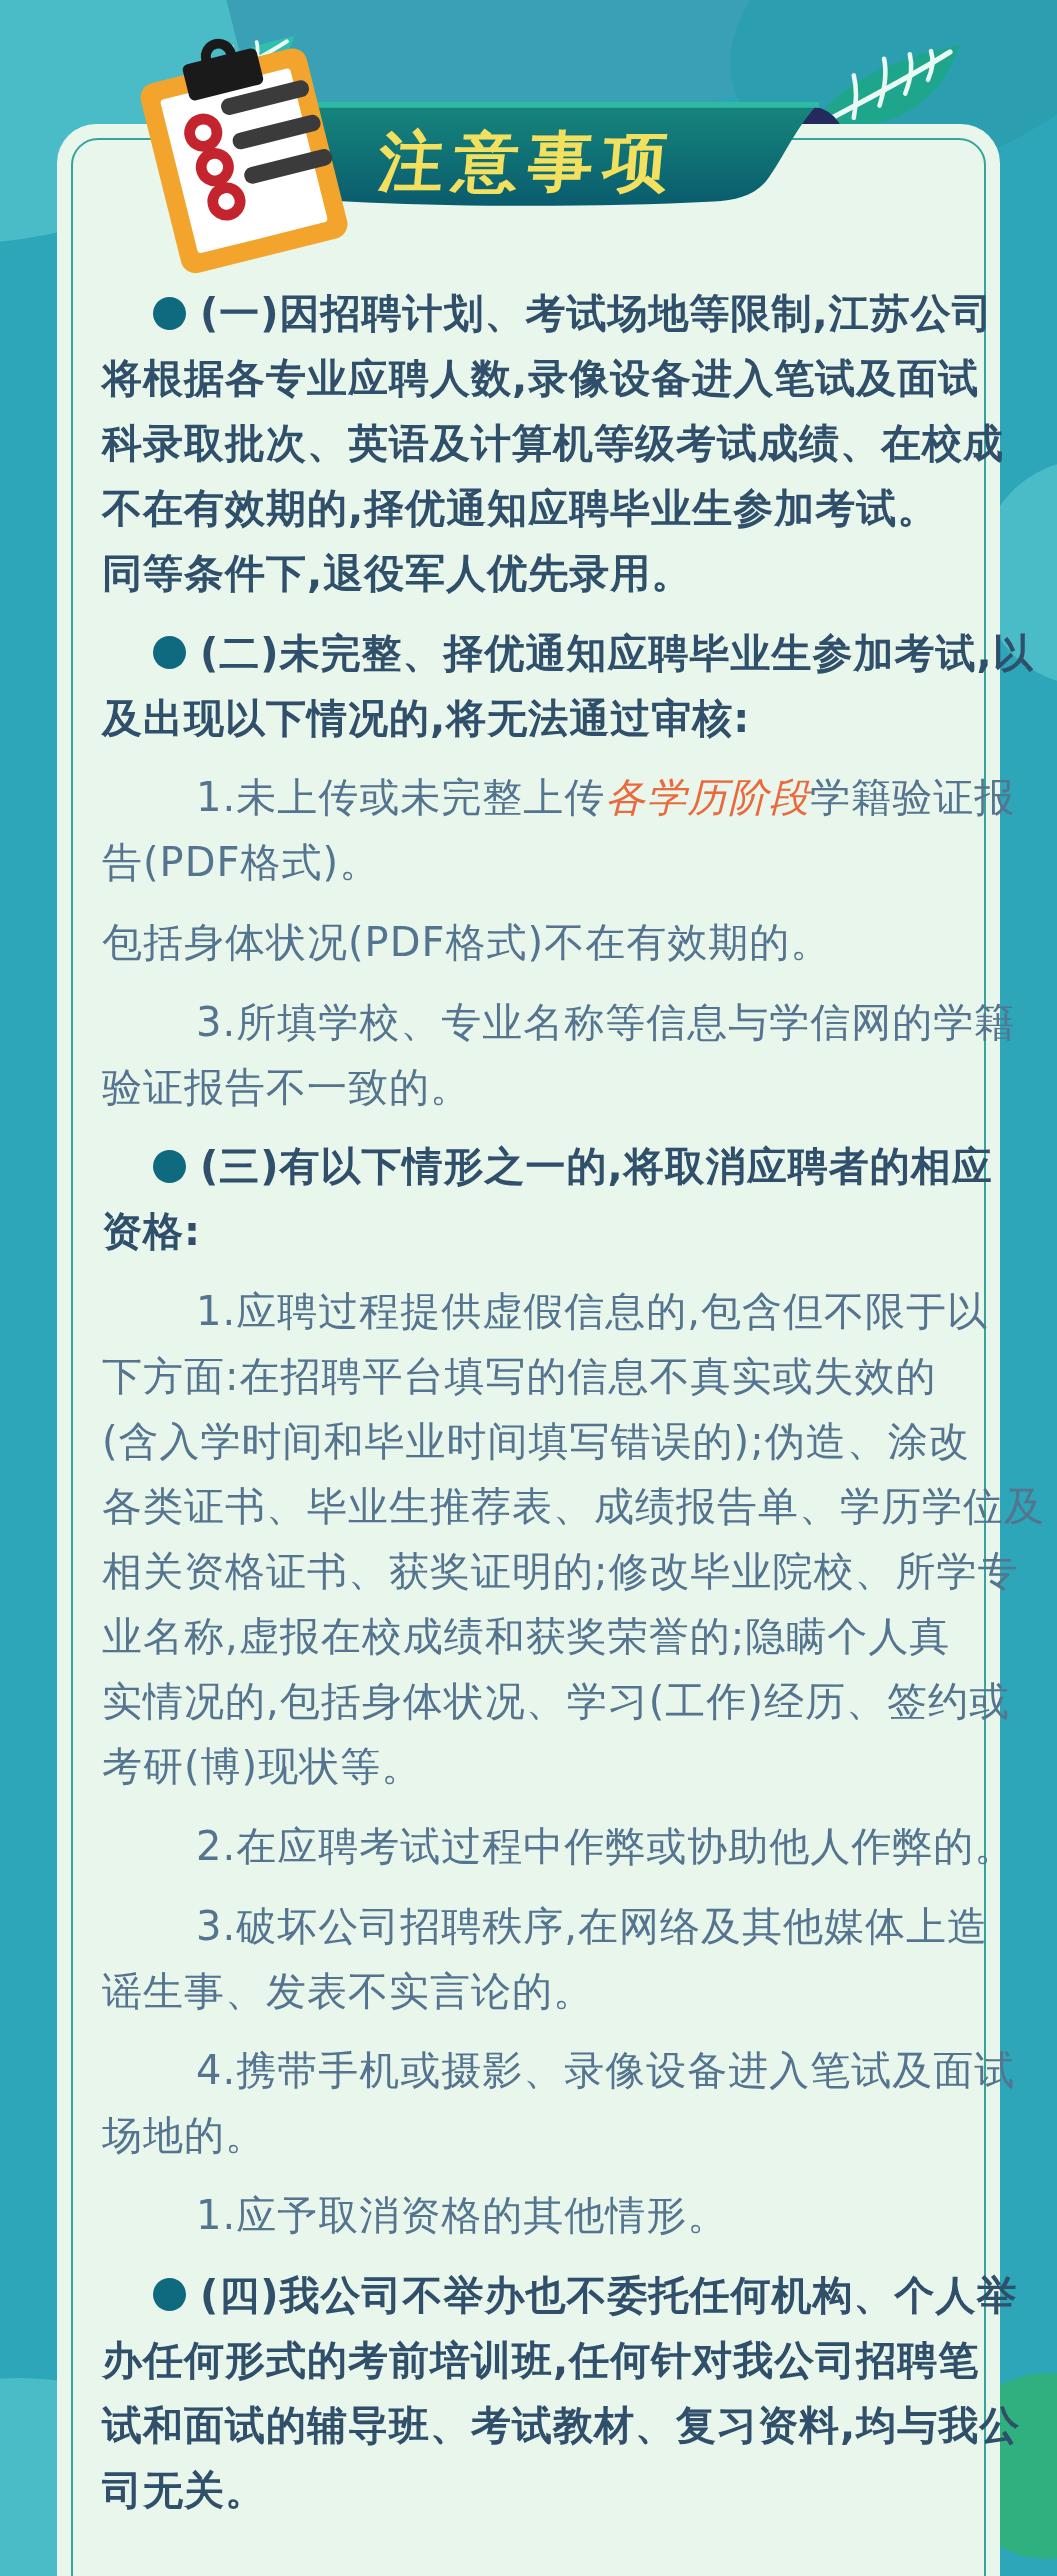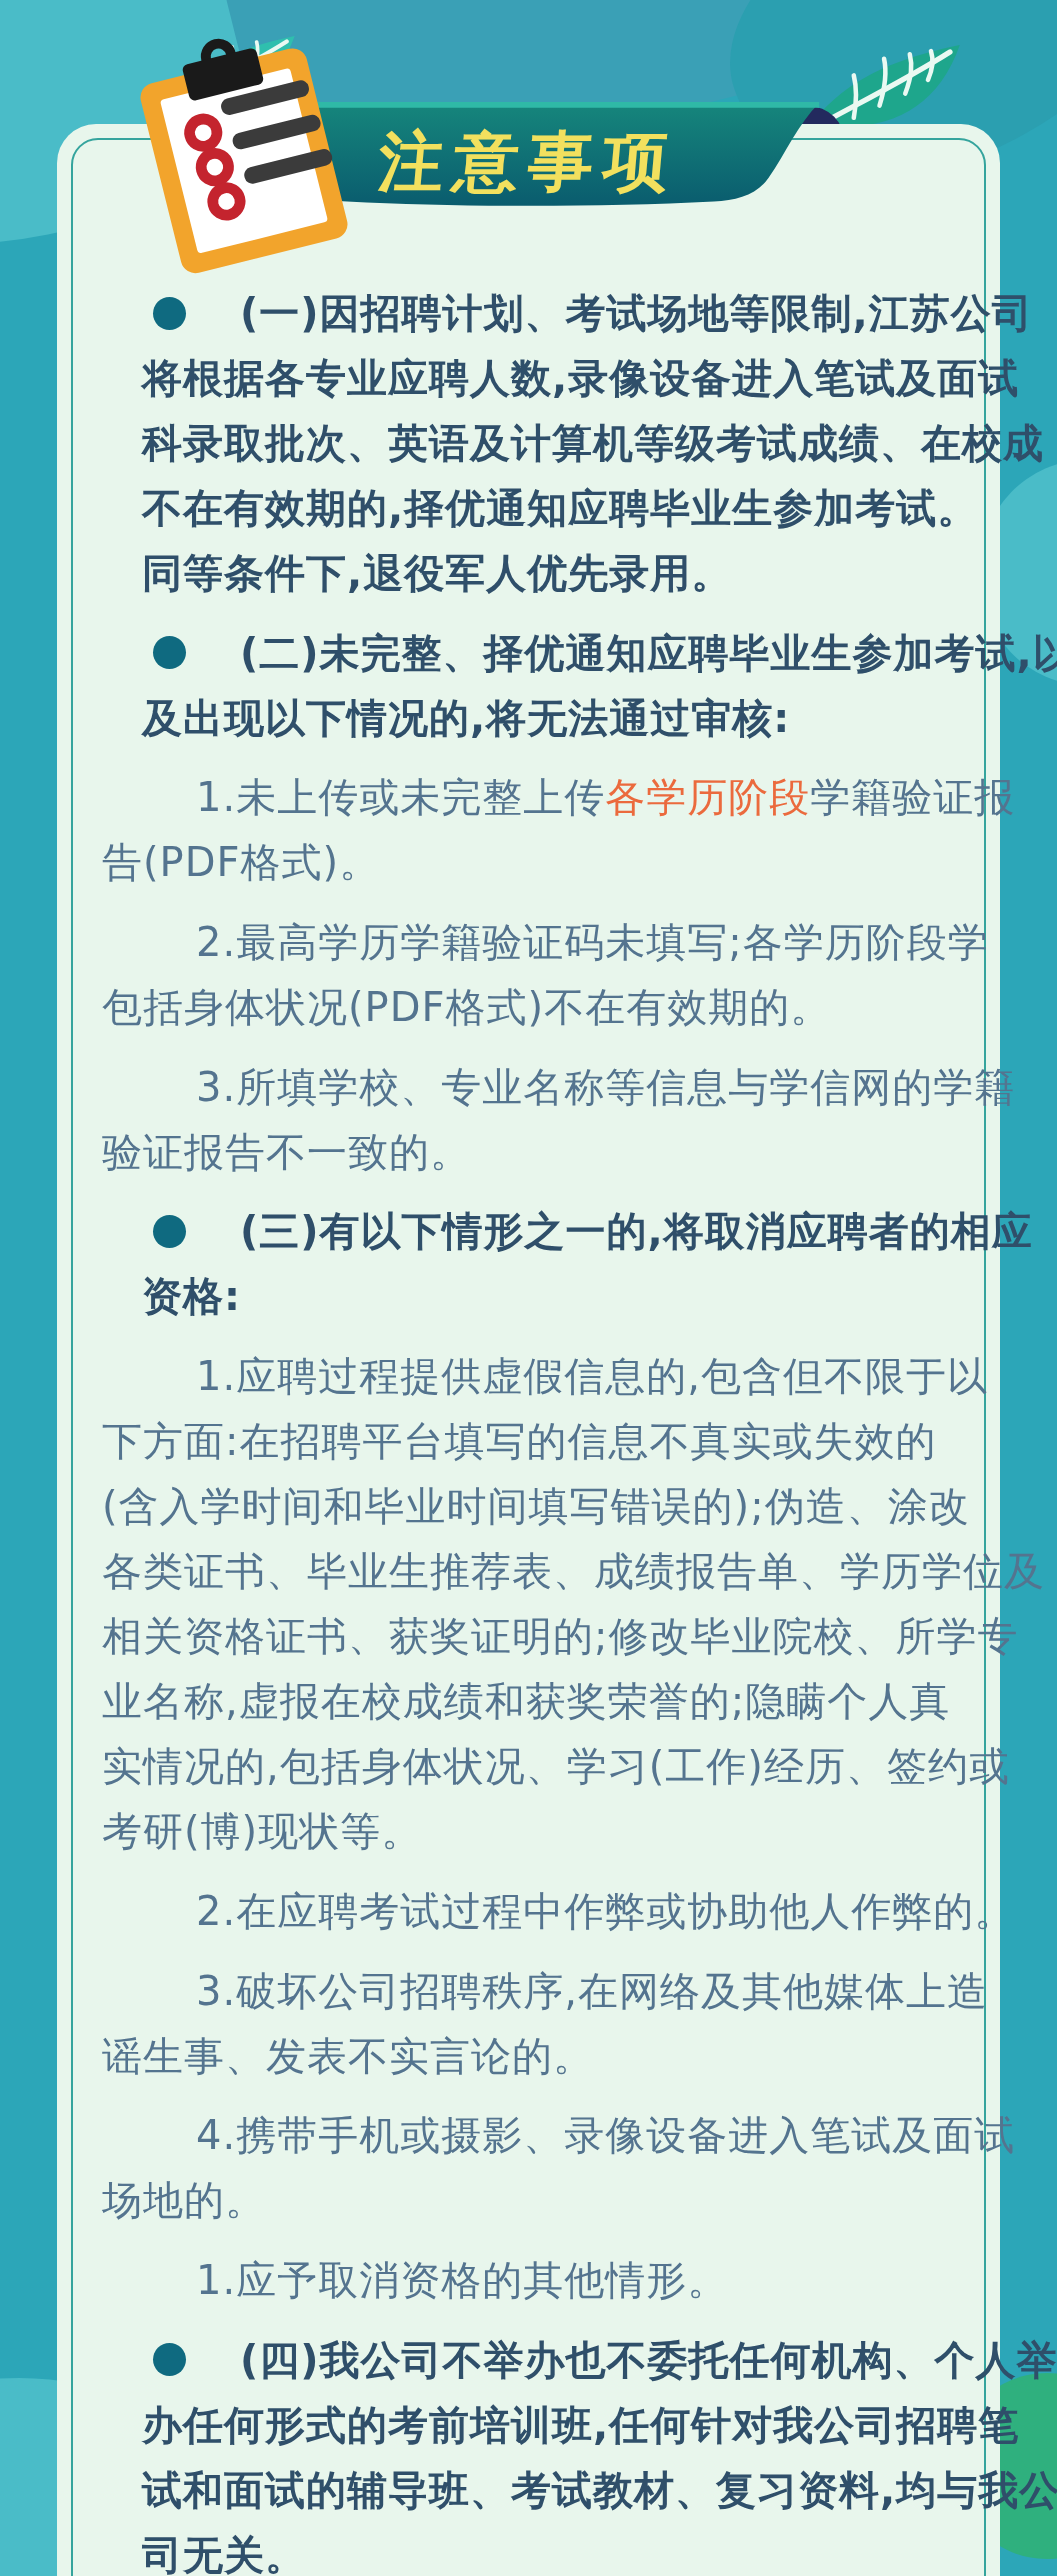--- a/index.html
+++ b/index.html
@@ -37,27 +37,27 @@
   .banner svg{position:absolute;left:0;top:0;width:100%;height:100%;}
   .banner-title{position:absolute;left:0;top:19.6px;width:100%;text-align:center;
     font-size:65px;font-weight:800;letter-spacing:9.8px;
     color:var(--title,#F2E05E);transform:skewX(-5deg);}
   
   .clipboard{left:102px;top:21.5px;width:284px;height:256px;}
   
   .content{left:102px;top:281px;width:920px;}
   .item{position:relative;margin-bottom:14.7px;}
   .line{white-space:nowrap;line-height:65px;font-size:40px;letter-spacing:1px;}
-  .head .line{color:var(--heading-text,#2F4F6A);font-weight:700;margin-left:40px;}
+  .head .line{color:var(--heading-text,#2F4F6A);font-weight:700;}
   .sub  .line{color:var(--sub-text,#54748F);font-weight:500;}
   .head .line.first{text-indent:98px;}
   .sub  .line.first{text-indent:94px;}
   .bullet{position:absolute;left:51px;top:15.7px;width:33px;height:33px;border-radius:50%;
     background:var(--bullet,#0F6A80);}
-  .hl{color:var(--highlight,#EB6A3D);}
+  .hl{color:var(--highlight,#EB6A3D);font-style:italic;}
 </style>
 </head>
 <body>
 
 <div class="abs swoosh-tl"></div>
 <div class="abs wedge-top"></div>
 <div class="abs silhouette-tr"></div>
 <div class="abs blob-mid-right"></div>
 <div class="abs blob-bottom-right"></div>
 <div class="abs swoosh-bl"></div>
@@ -127,21 +127,20 @@
     <div class="item head">
       <span class="bullet"></span>
       <div class="line first">(二)未完整、择优通知应聘毕业生参加考试,以</div>
       <div class="line">及出现以下情况的,将无法通过审核:</div>
     </div>
     <div class="item sub">
       <div class="line first"><span>1.未上传或未完整上传</span><span class="hl">各学历阶段</span><span>学籍验证报</span></div>
       <div class="line">告(PDF格式)。</div>
     </div>
     <div class="item sub">
-      <div class="line first">2.最高学历学籍验证码未填写;各学历阶段学</div>
       <div class="line">包括身体状况(PDF格式)不在有效期的。</div>
     </div>
     <div class="item sub">
       <div class="line first">3.所填学校、专业名称等信息与学信网的学籍</div>
       <div class="line">验证报告不一致的。</div>
     </div>
     <div class="item head">
       <span class="bullet"></span>
       <div class="line first">(三)有以下情形之一的,将取消应聘者的相应</div>
       <div class="line">资格:</div>

